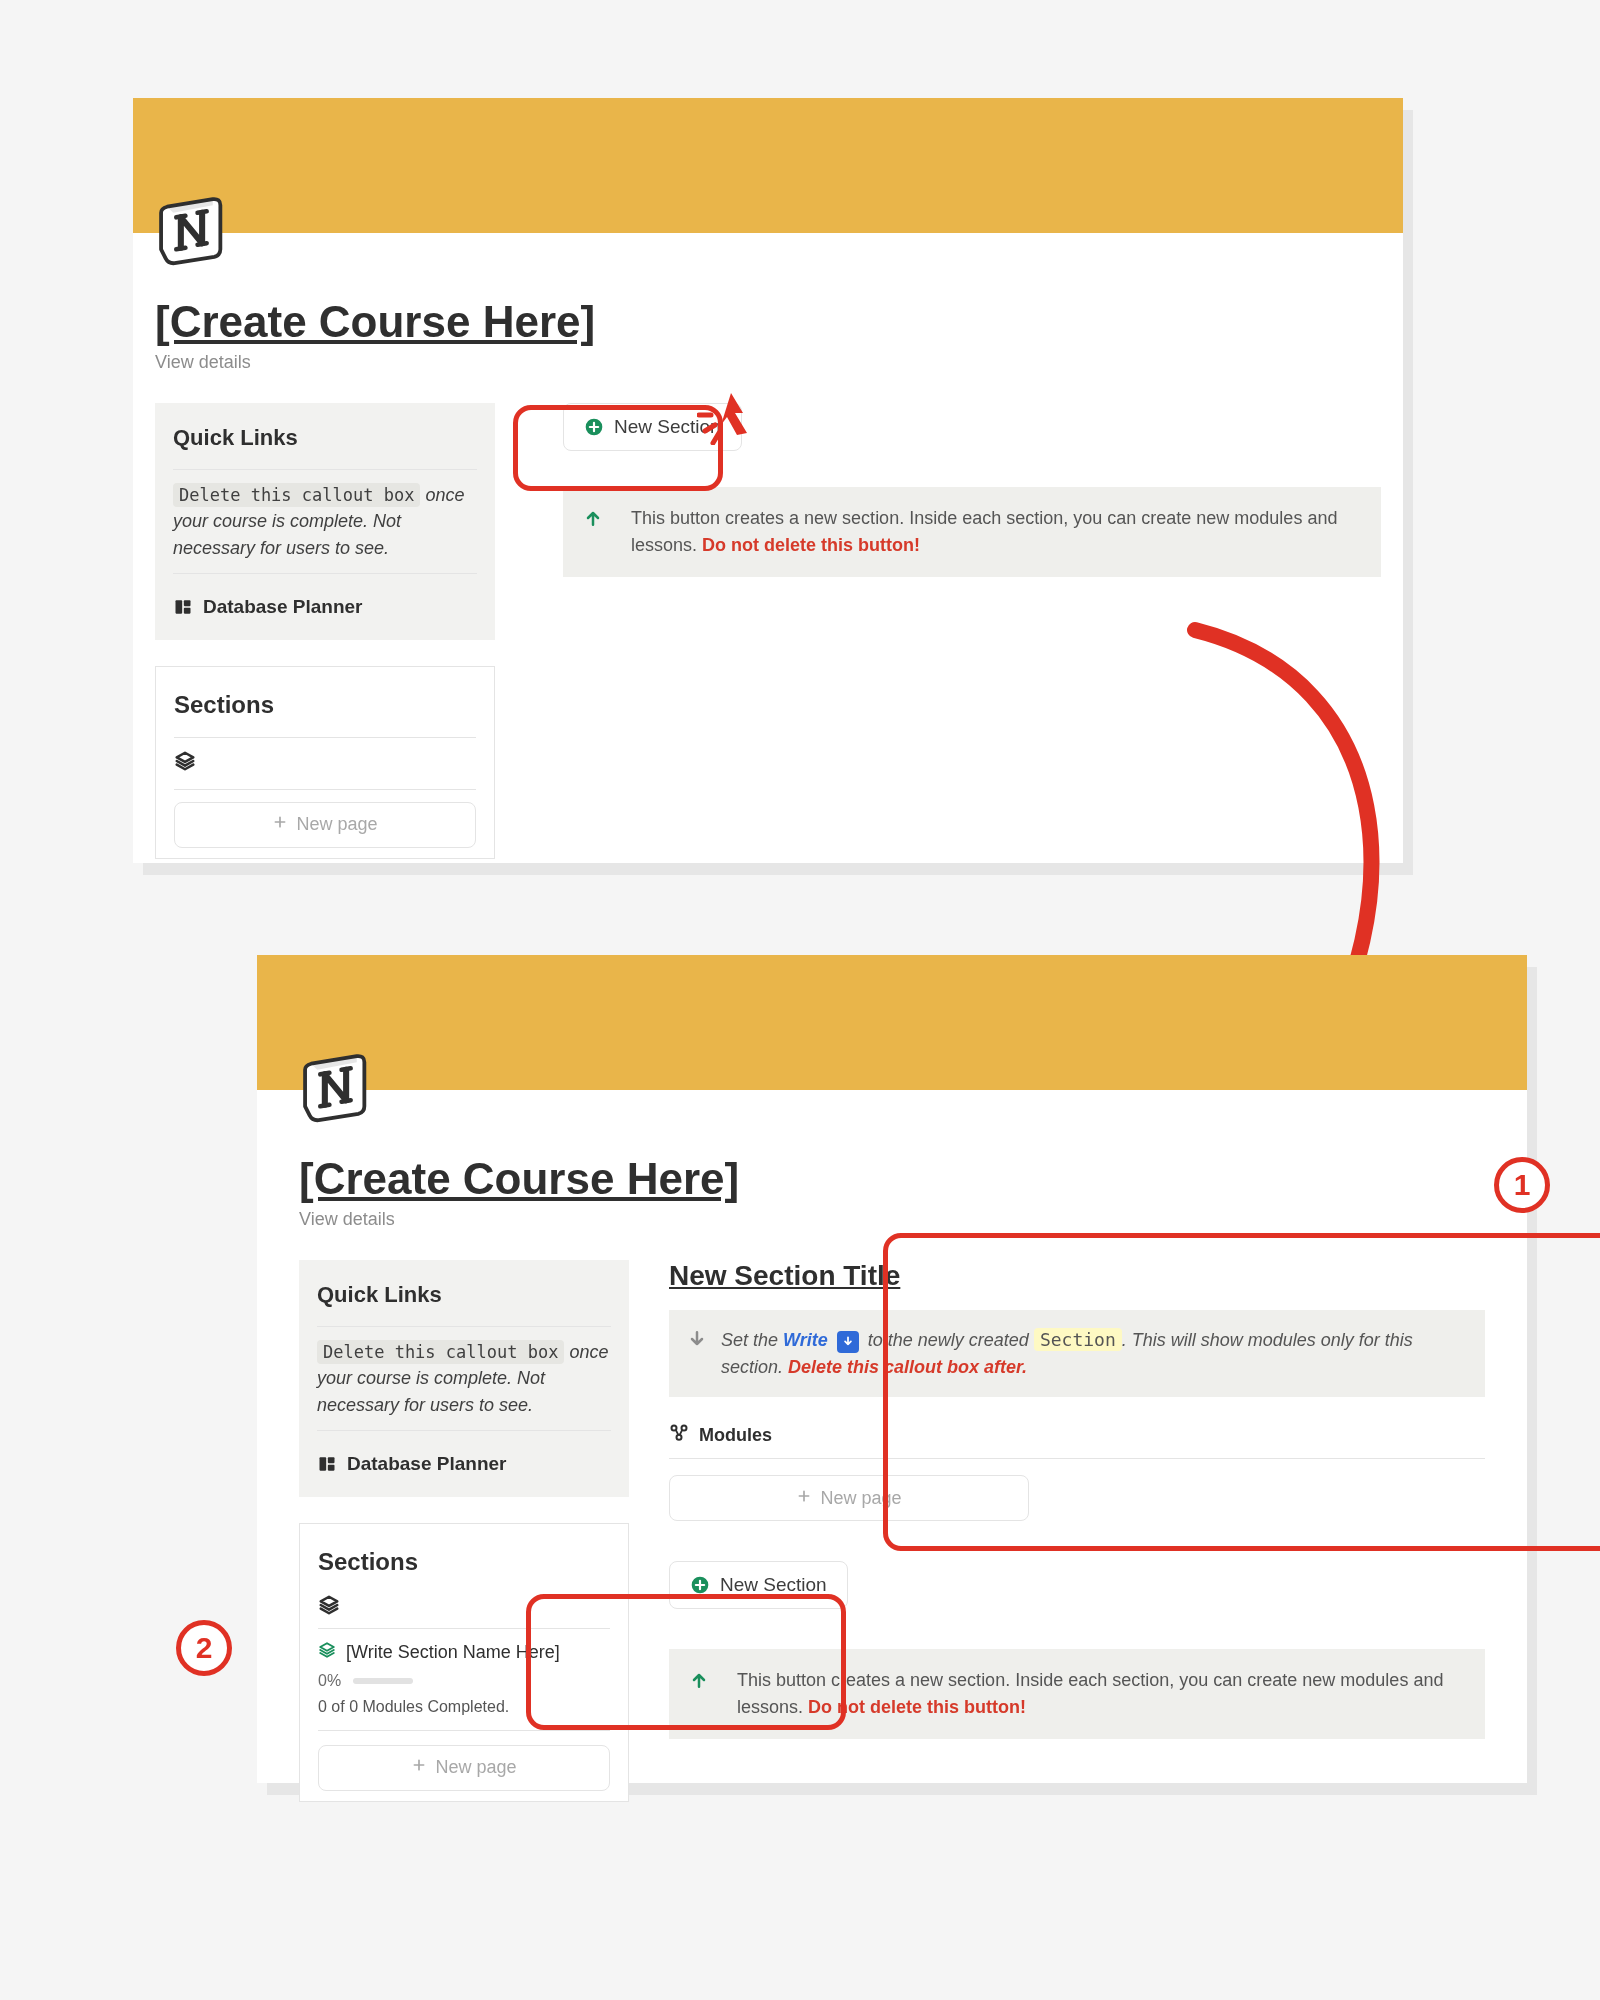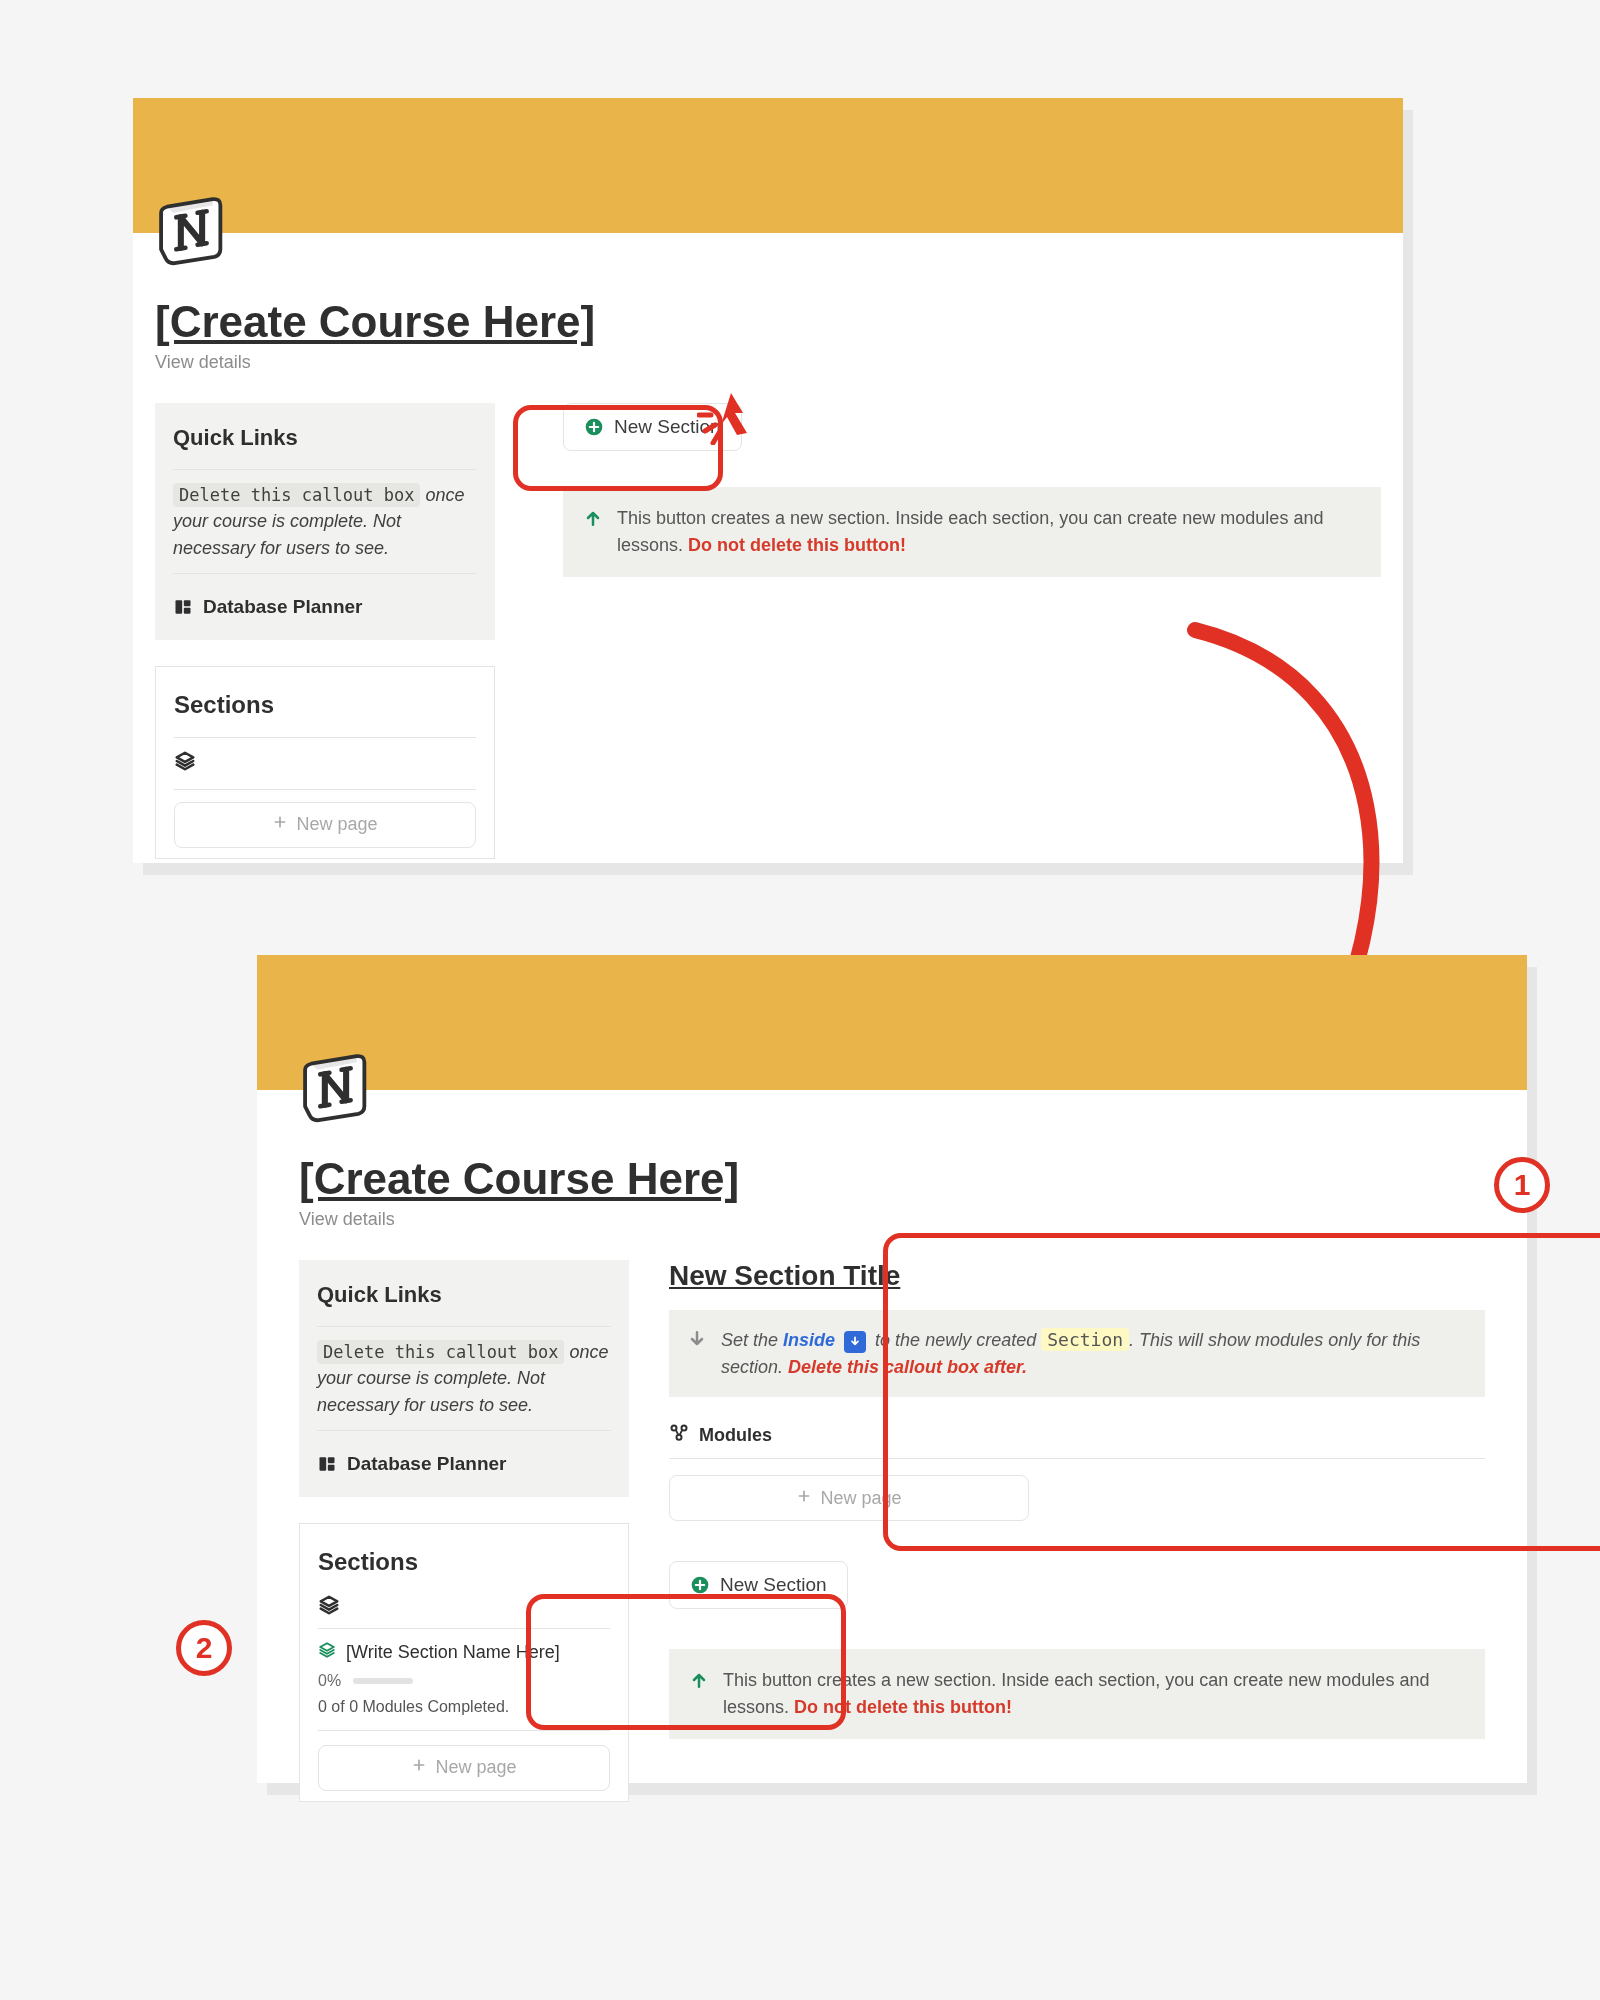--- a/index.html
+++ b/index.html
@@ -64,21 +64,21 @@
   .newpage-btn{width:100%;border:1px solid var(--border);border-radius:8px;background:#fff;color:var(--muted2);display:flex;justify-content:center;align-items:center;gap:8px;height:46px;font-size:18px;margin-top:12px;}
 
   .main{flex:1 1 auto;min-width:0;}
   .newsec-btn{
     display:inline-flex;align-items:center;gap:10px;
     border:1px solid var(--border);background:#fff;border-radius:8px;
     padding:12px 20px;font-size:19px;color:#3d3d3d;
   }
   .plus-circ{width:20px;height:20px;flex:0 0 20px;}
   .info-call{
-    margin-top:36px;background:var(--callbg2);padding:18px 20px;display:flex;gap:14px;
+    margin-top:36px;background:var(--callbg2);padding:18px 20px;display:flex;gap:28px;
     font-size:18px;color:#555;line-height:1.5;
   }
   .info-call .uparrow{width:20px;height:20px;flex:0 0 20px;margin-top:3px;}
   .info-call .warn{color:var(--red);font-weight:600;}
 
   
   .annot-box{
     position:absolute;border:5px solid var(--annot);border-radius:18px;
     pointer-events:none;
   }
@@ -326,21 +326,21 @@
         <div class="main2">
           <h2 class="sec-title">New Section Title</h2>
 
           <div class="filter-call">
             <span class="downarrow">
               <svg viewBox="0 0 24 24" width="20" height="20">
                   <path d="M12 4 V18 M6 12 L12 18 L18 12" fill="none" stroke="#8c8c8c" stroke-width="3" stroke-linecap="round" stroke-linejoin="round"></path>
                 </svg>
             </span>
             <div>
-              <span>Set the </span><span class="link">Inside</span>
+              <span>Set the </span><span class="link">Write</span>
               <span class="filter-dd">
                 <svg viewBox="0 0 24 24" width="14" height="14">
                     <path d="M12 4 V16 M7 11 L12 16 L17 11" fill="none" stroke="#ffffff" stroke-width="3" stroke-linecap="round" stroke-linejoin="round"></path>
                   </svg>
               </span>
               <span> to the newly created </span><span class="code">Section</span><span>. This will show modules only for this section. </span>
               <span class="warn">Delete this callout box after.</span>
             </div>
           </div>
 

